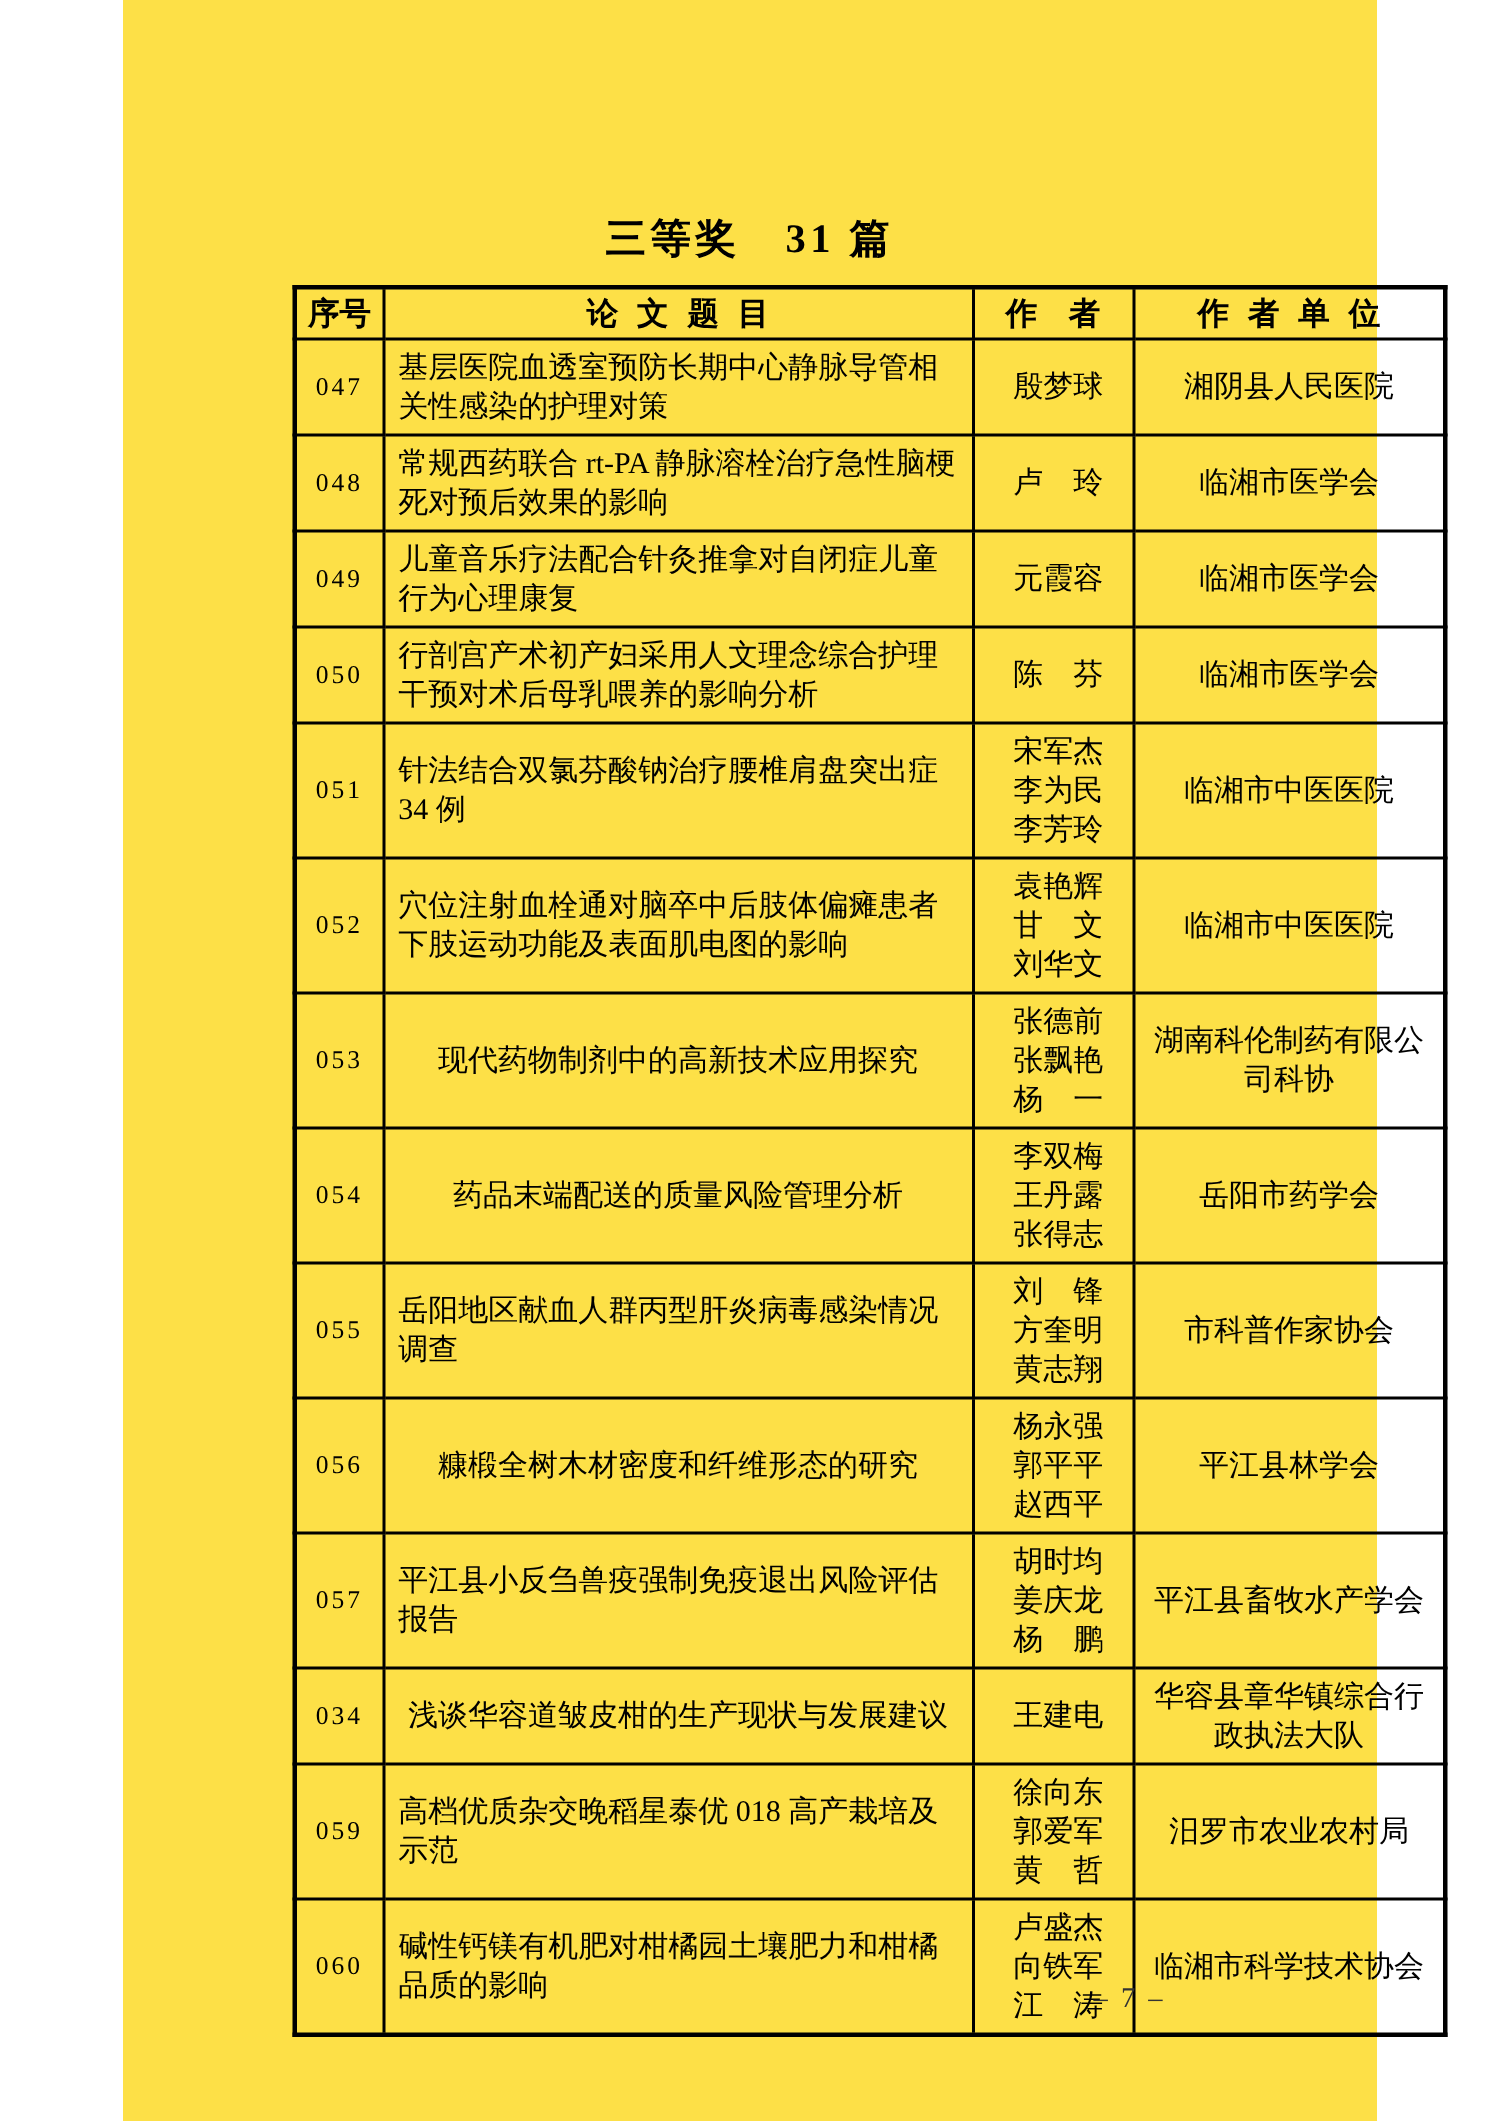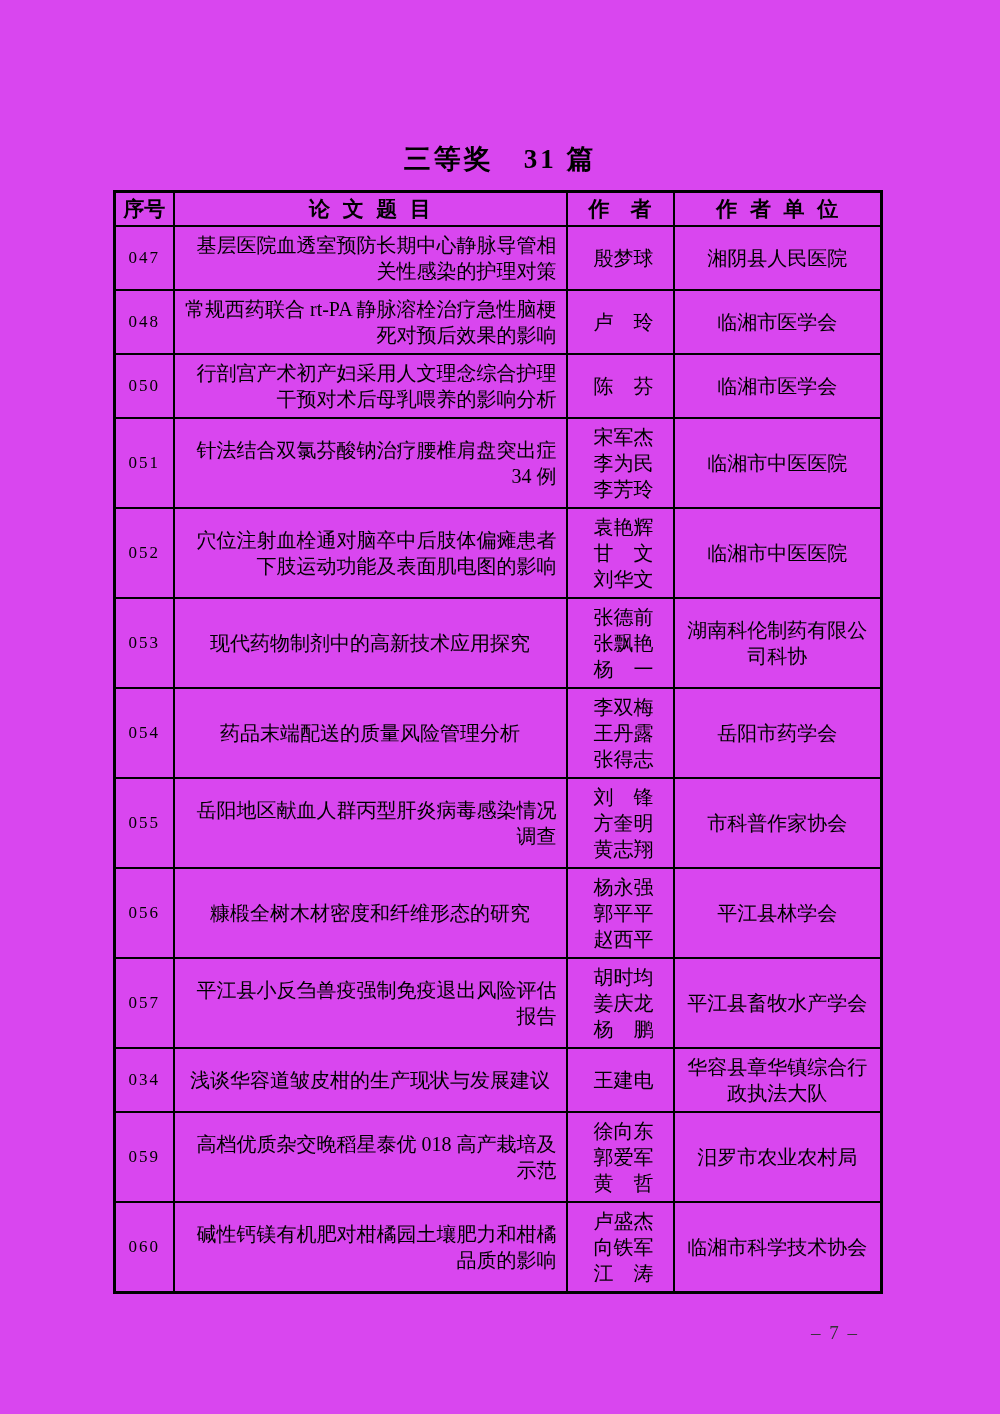--- a/index.html
+++ b/index.html
@@ -1,22 +1,22 @@
 <!DOCTYPE html>
 <html><head>
 <meta charset="utf-8">
 <style>
   * { margin: 0; padding: 0; box-sizing: border-box; }
   html, body { background: #ffffff; }
   .page {
     position: relative;
-    width: 1000px;
+    width: 836px;
     height: 1414px;
     margin: 0 auto;
-    background: #d946ef;
+    background: #fde047;
     color: #000000;
     font-family: "Liberation Serif", "DejaVu Serif", serif;
   }
   .doc-title {
     padding-top: 141px;
     text-align: center;
     font-size: 27px;
     font-weight: bold;
     letter-spacing: 3px;
     color: #000000;
@@ -48,21 +48,21 @@
     font-size: 20px;
     line-height: 26px;
     padding: 5px 0;
   }
   td.cell-id {
     text-align: center;
     font-size: 17px;
     letter-spacing: 2px;
   }
   td.cell-title {
-    text-align: right;
+    text-align: left;
     padding-left: 9px;
     padding-right: 9px;
   }
   td.cell-title.center { text-align: center; }
   td.cell-authors { text-align: center; padding-left: 9px; padding-right: 2px; }
   td.cell-unit { text-align: center; padding-left: 3px; padding-right: 3px; border-radius: 16px; }
   .author-line { text-align: center; }
   .page-footer {
     position: absolute;
     right: 141px;
@@ -105,20 +105,28 @@
   </tr>
         <tr>
     <td class="cell-id">048</td>
     <td class="cell-title">常规西药联合 rt-PA 静脉溶栓治疗急性脑梗死对预后效果的影响</td>
     <td class="cell-authors">
             <div class="author-line">卢　玲</div>
           </td>
     <td class="cell-unit">临湘市医学会</td>
   </tr>
         <tr>
+    <td class="cell-id">049</td>
+    <td class="cell-title">儿童音乐疗法配合针灸推拿对自闭症儿童行为心理康复</td>
+    <td class="cell-authors">
+            <div class="author-line">元霞容</div>
+          </td>
+    <td class="cell-unit">临湘市医学会</td>
+  </tr>
+        <tr>
     <td class="cell-id">050</td>
     <td class="cell-title">行剖宫产术初产妇采用人文理念综合护理干预对术后母乳喂养的影响分析</td>
     <td class="cell-authors">
             <div class="author-line">陈　芬</div>
           </td>
     <td class="cell-unit">临湘市医学会</td>
   </tr>
         <tr>
     <td class="cell-id">051</td>
     <td class="cell-title">针法结合双氯芬酸钠治疗腰椎肩盘突出症 34 例</td>

